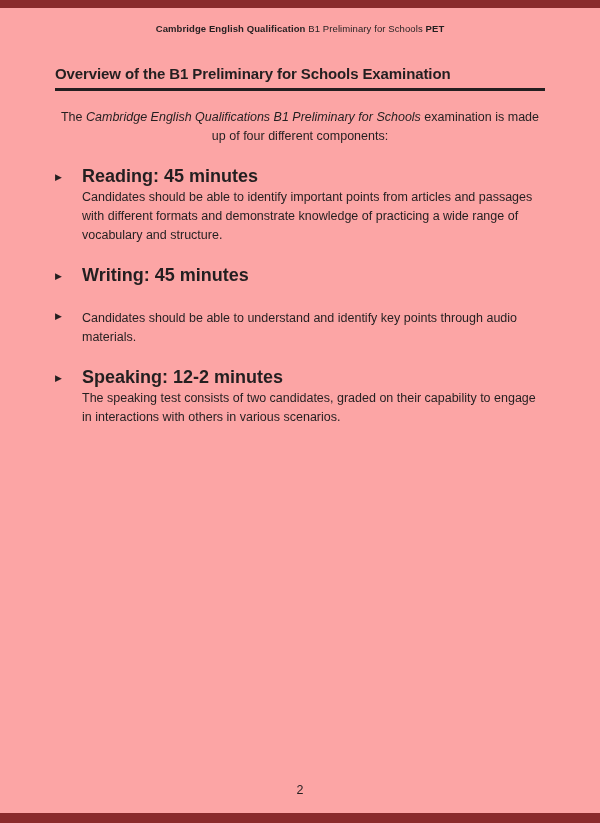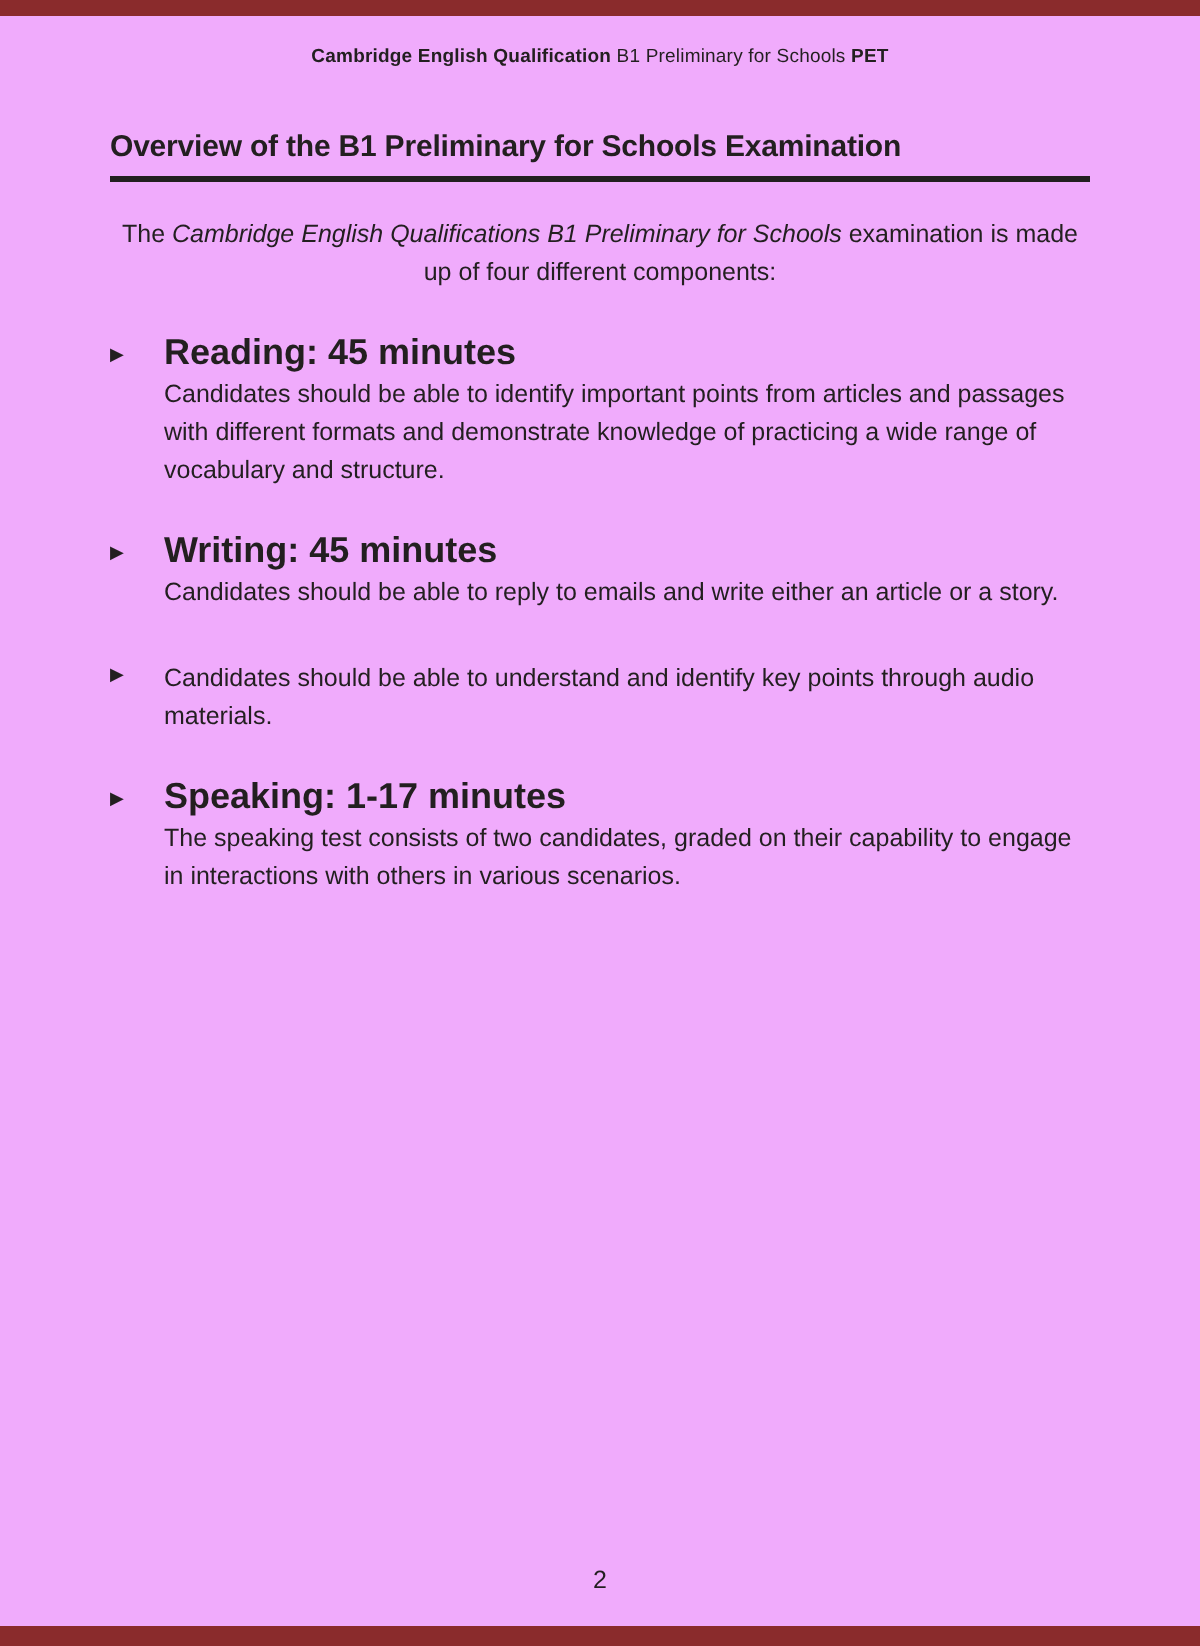--- a/index.html
+++ b/index.html
@@ -1,20 +1,20 @@
 <!DOCTYPE html>
 <html><head>
 <meta charset="utf-8">
 <style>
   html, body { margin: 0; padding: 0; background: #ffffff; }
   .page {
     position: relative;
     width: 600px;
     height: 823px;
-    background: #f0abfc;
+    background: #fca5a5;
     font-family: "Liberation Sans", sans-serif;
     color: #231f20;
     overflow: hidden;
     box-sizing: border-box;
   }
   .edge-bar {
     position: absolute;
     left: 0;
     width: 100%;
     background: #8a2b2c;
@@ -111,35 +111,34 @@
       <div class="section-text">
         <p class="section-heading">Reading: 45 minutes</p>
         <p class="section-body">Candidates should be able to identify important points from articles and passages with different formats and demonstrate knowledge of practicing a wide range of vocabulary and structure.</p>
       </div>
     </div>
 
     <div class="section">
       <span class="bullet">▶</span>
       <div class="section-text">
         <p class="section-heading">Writing: 45 minutes</p>
-        <p class="section-body">Candidates should be able to reply to emails and write either an article or a story.</p>
       </div>
     </div>
 
     <div class="section">
       <span class="bullet">▶</span>
       <div class="section-text">
         <p class="section-body">Candidates should be able to understand and identify key points through audio materials.</p>
       </div>
     </div>
 
     <div class="section">
       <span class="bullet">▶</span>
       <div class="section-text">
-        <p class="section-heading">Speaking: 1-17 minutes</p>
+        <p class="section-heading">Speaking: 12-2 minutes</p>
         <p class="section-body">The speaking test consists of two candidates, graded on their capability to engage in interactions with others in various scenarios.</p>
       </div>
     </div>
 
   </div>
 
   <div class="page-number">2</div>
 
   <div class="edge-bar bottom"></div>
 

